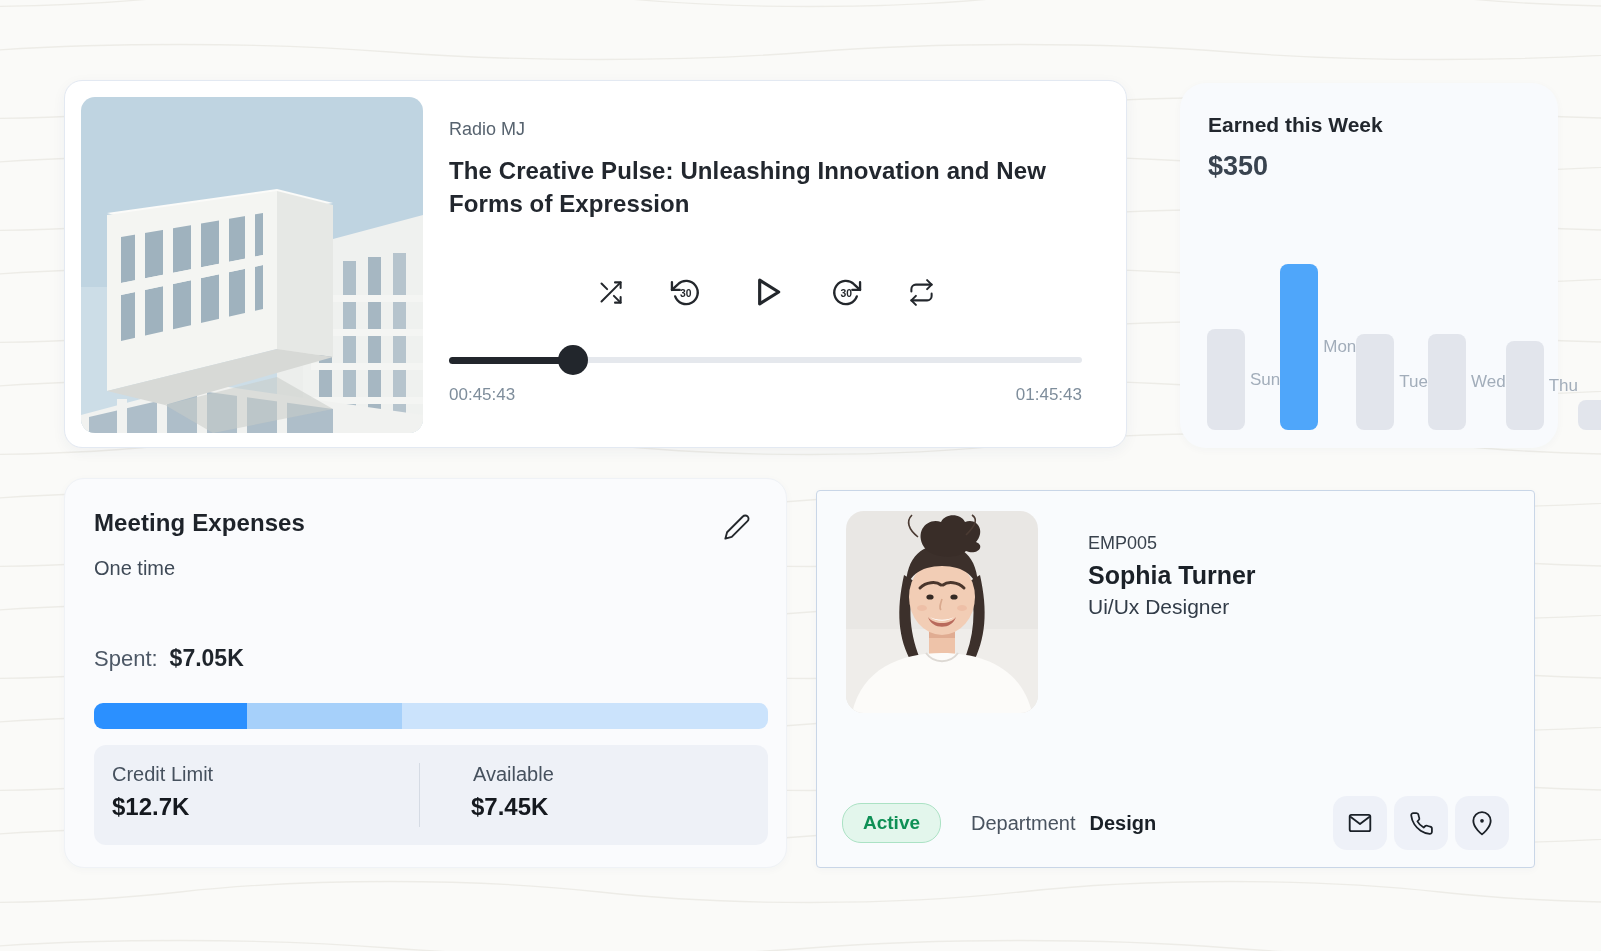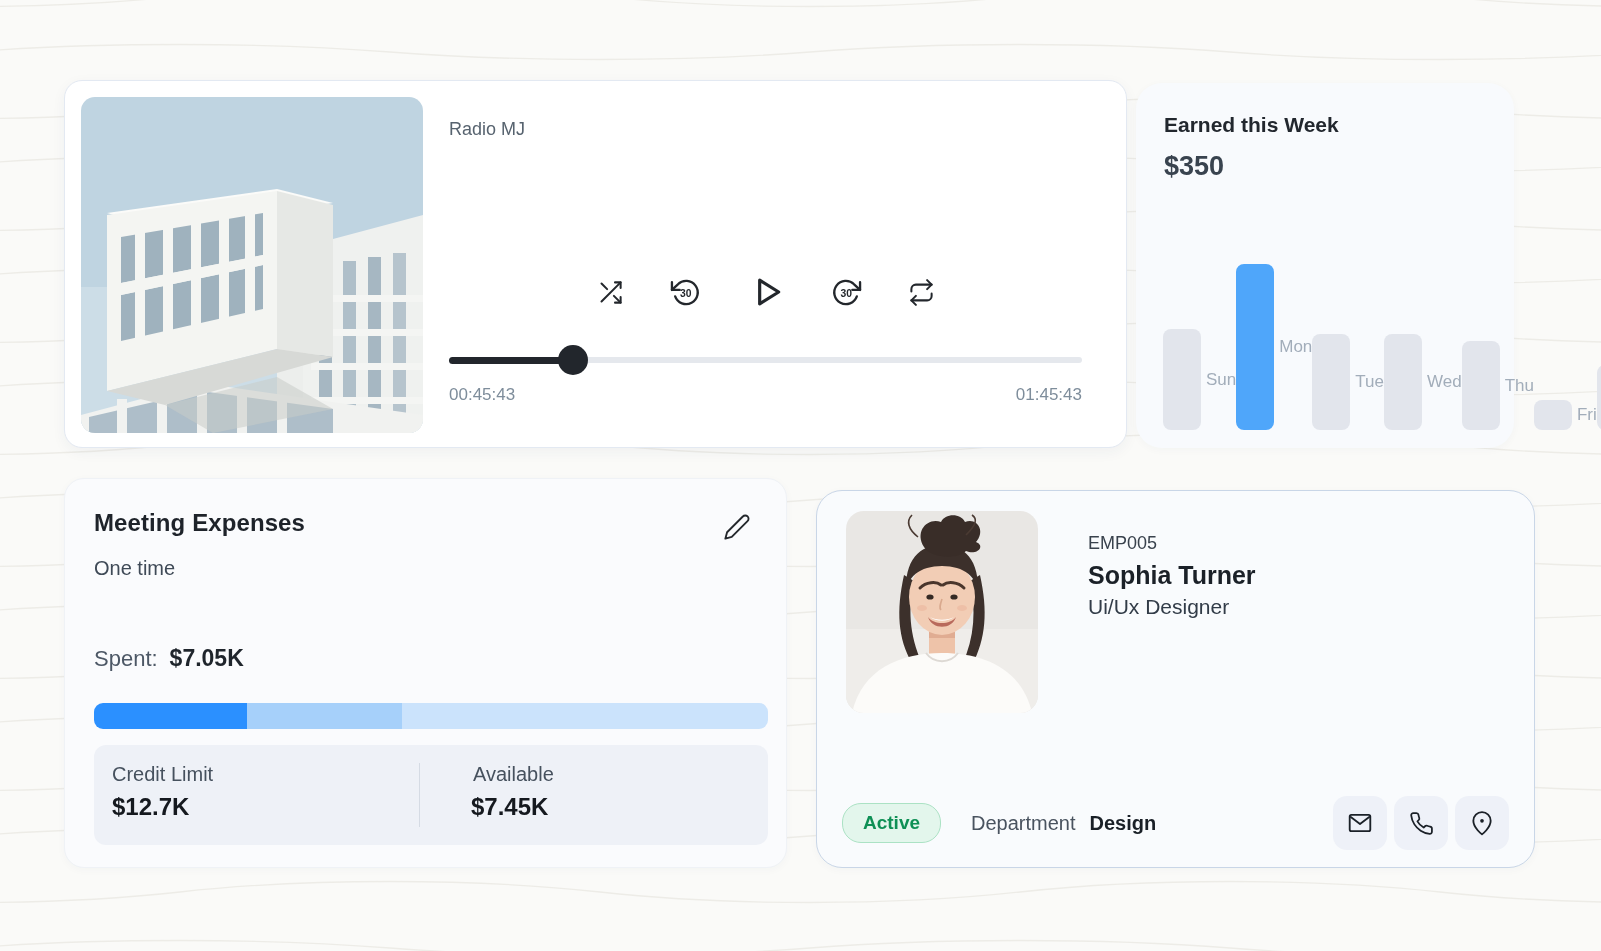--- a/index.html
+++ b/index.html
@@ -41,21 +41,21 @@
   .seek{position:absolute;top:262px;left:0;width:633px;height:34px;cursor:pointer;}
   .seek-track{position:absolute;top:14px;left:0;width:100%;height:6px;border-radius:3px;background:#E5E8ED;}
   .seek-progress{position:absolute;top:13.5px;left:0;height:7px;border-radius:4px;background:#22262C;}
   .seek-knob{position:absolute;top:2px;width:30px;height:30px;border-radius:50%;background:#22262C;}
   .time{position:absolute;top:304px;font-size:17px;color:#7E8D9B;}
   .time.elapsed{left:0;}
   .time.total{right:0;}
 
   
   .earned-card{
-    left:1136px;top:83px;width:378px;height:365px;
+    left:1180px;top:83px;width:378px;height:365px;
     background:#F8FAFD;border-radius:26px;
     box-shadow:0 2px 8px rgba(40,60,90,.03);
   }
   .earned-title{position:absolute;top:30px;left:28px;font-size:21px;font-weight:700;color:#22272E;}
   .earned-amount{position:absolute;top:68px;left:28px;font-size:27px;font-weight:600;color:#39434F;}
   .chart{
     position:absolute;left:27px;right:27px;bottom:18px;height:194px;
     display:flex;align-items:flex-end;justify-content:space-between;
   }
   .chart .col{display:flex;flex-direction:row;align-items:center;gap:5px;text-align:center;}
@@ -86,21 +86,21 @@
   }
   .limits-panel .divider{position:absolute;left:325px;top:18px;width:1px;height:64px;background:#D5DBE4;}
   .lim-label{position:absolute;font-size:20px;color:#46515E;}
   .lim-value{position:absolute;font-size:24px;font-weight:700;color:#15191F;}
   .cl-label{top:18px;left:18px;} .cl-value{top:48px;left:18px;}
   .av-label{top:18px;left:379px;} .av-value{top:48px;left:377px;}
 
   
   .employee-card{
     left:816px;top:490px;width:719px;height:378px;
-    background:#F9FBFD;border:1.5px solid #C9D6E7;border-radius:26px;
+    background:#F9FBFD;border:1.5px solid #C9D6E7;border-radius:4px;
     box-shadow:0 2px 8px rgba(40,60,90,.03);
   }
   .photo{position:absolute;left:29px;top:20px;width:192px;height:202px;border-radius:18px;overflow:hidden;}
   .photo svg{display:block;}
   .emp-id{position:absolute;left:271px;top:42px;font-size:18px;color:#39424D;}
   .emp-name{position:absolute;left:271px;top:70px;font-size:25px;font-weight:700;color:#1B2128;}
   .emp-role{position:absolute;left:271px;top:104px;font-size:21px;color:#323C48;}
   .emp-bio{position:absolute;left:271px;top:158px;width:390px;font-size:19px;line-height:1.6;color:#47525F;}
   .emp-footer{
     position:absolute;left:25px;right:25px;bottom:16px;height:56px;
@@ -181,20 +181,21 @@
       <polygon points="54,134 64,132 64,250 54,254" fill="#F4F5F2"></polygon>
       <polygon points="82,130 92,128 92,244 82,248" fill="#F4F5F2"></polygon>
       <polygon points="110,126 120,124 120,238 110,242" fill="#F4F5F2"></polygon>
       <polygon points="138,122 148,120 148,232 138,236" fill="#F4F5F2"></polygon>
       <polygon points="164,118 174,116 174,226 164,230" fill="#F4F5F2"></polygon>
       <polygon points="40,186 182,158 182,168 40,198" fill="#F4F5F2"></polygon>
     </svg>
   </div>
   <div class="player-content">
     <div class="station">Radio MJ</div>
+    <div class="track-title">The Creative Pulse: Unleashing Innovation and New Forms of Expression</div>
 
     <div class="controls">
       <button class="ctl-btn">
         <svg width="27" height="27" viewBox="0 0 24 24">
           <polyline points="16 3 21 3 21 8"></polyline>
             <line x1="4" y1="20" x2="21" y2="3"></line>
           <polyline points="21 16 21 21 16 21"></polyline>
             <line x1="15" y1="15" x2="21" y2="21"></line>
           <line x1="4" y1="4" x2="9" y2="9"></line>
         </svg>

